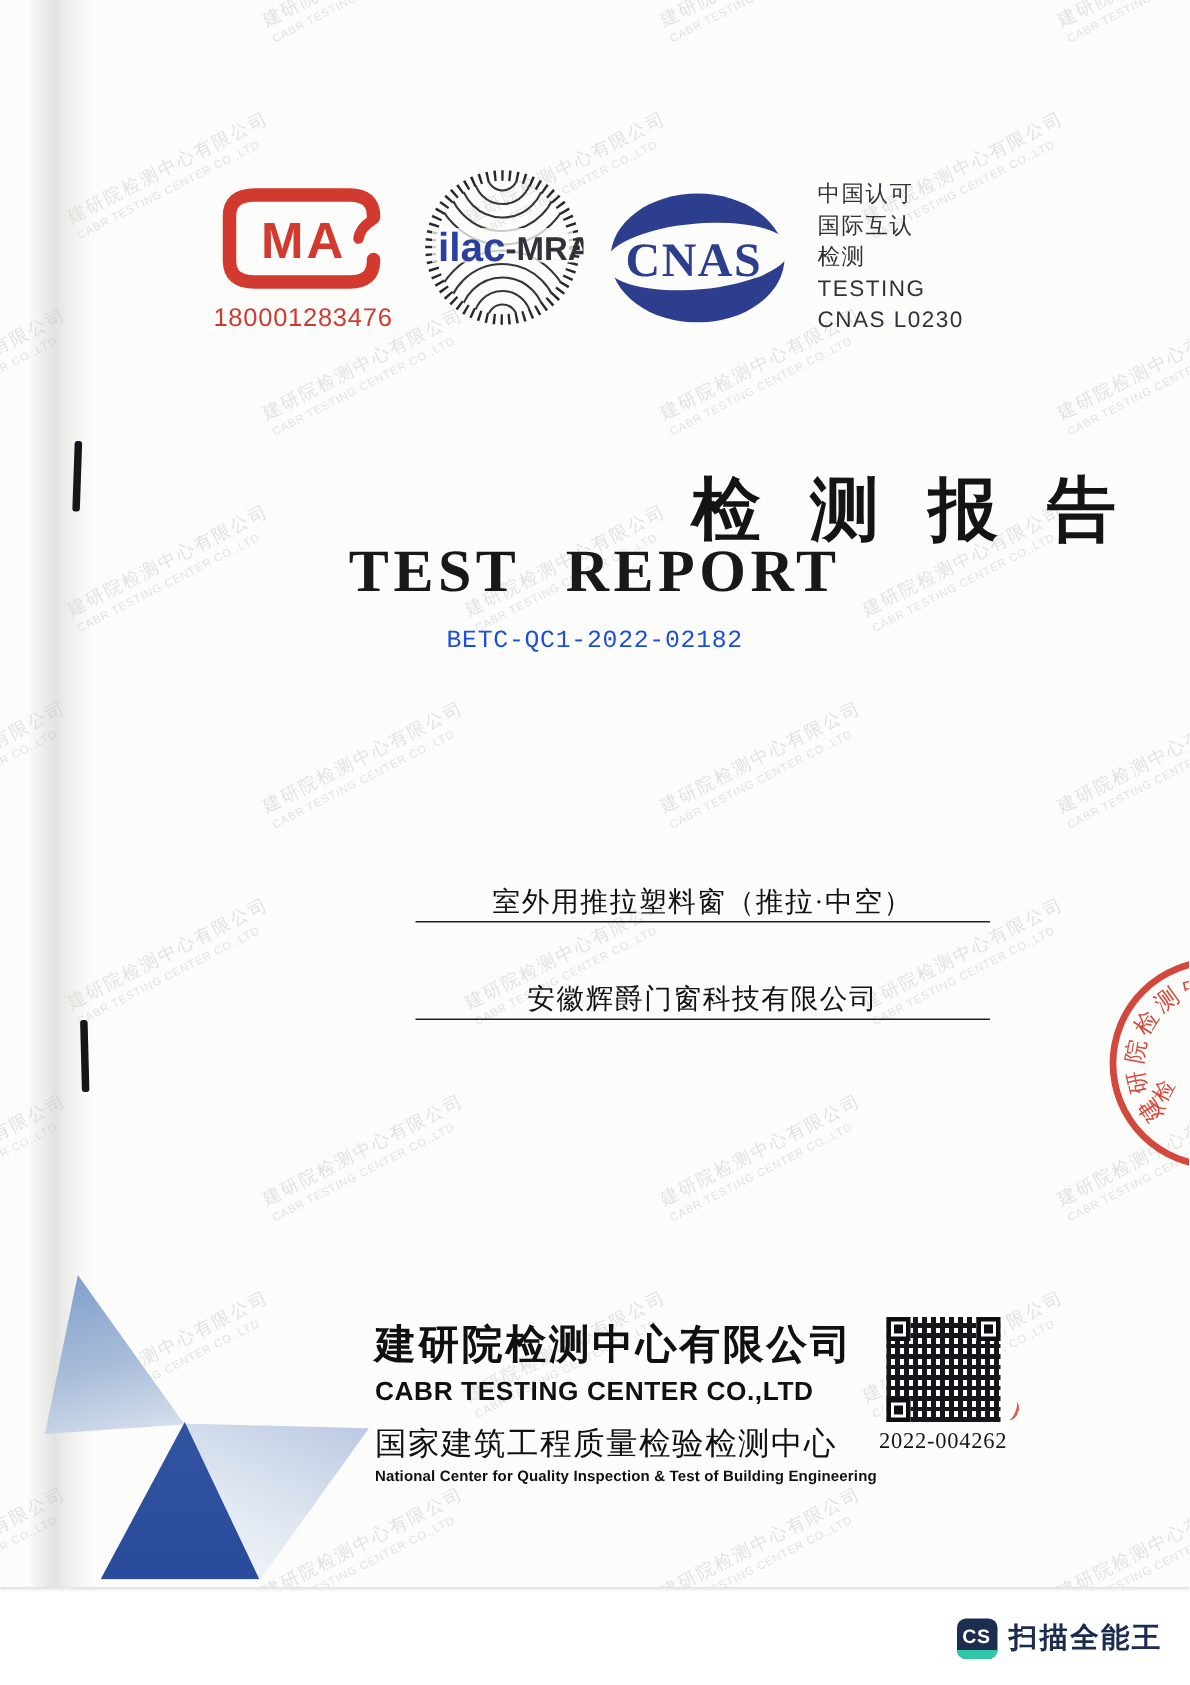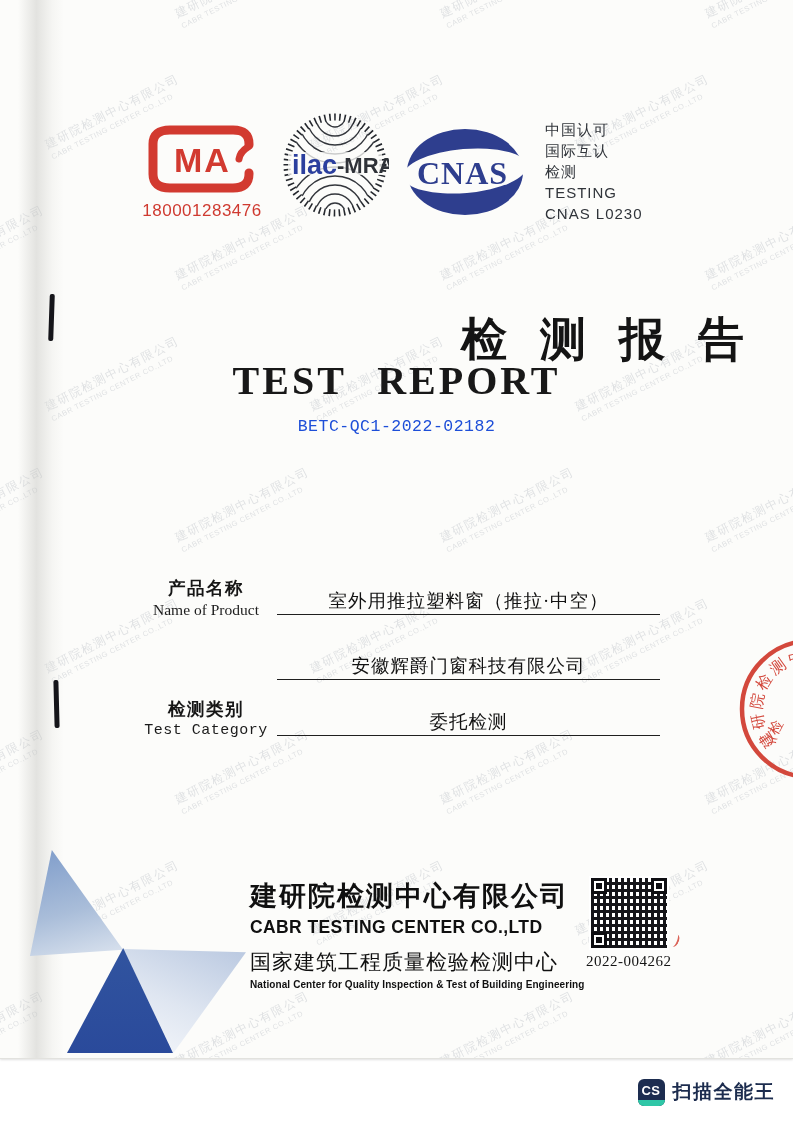--- a/index.html
+++ b/index.html
@@ -275,44 +275,31 @@
         <div>TESTING</div>
         <div>CNAS L0230</div>
       </div>
     </div>
 
     <h1 class="title-zh">检测报告</h1>
     <h2 class="title-en">TEST  REPORT</h2>
     <div class="report-no">BETC-QC1-2022-02182</div>
 
     <div class="frow" style="top:576px">
-      <div class="flabels">
-        <div class="lz">产品名称</div>
-        <div class="le">Name of Product</div>
-      </div>
       <div class="fline">
         <span class="fval">室外用推拉塑料窗（推拉·中空）</span>
       </div>
     </div>
 
     <div class="frow" style="top:641px">
       <div class="fline">
         <span class="fval">安徽辉爵门窗科技有限公司</span>
       </div>
     </div>
 
-    <div class="frow" style="top:697px">
-      <div class="flabels">
-        <div class="lz">检测类别</div>
-        <div class="le le-mono">Test Category</div>
-      </div>
-      <div class="fline">
-        <span class="fval">委托检测</span>
-      </div>
-    </div>
 
     <div class="footer-left">
       <div class="company-zh">建研院检测中心有限公司</div>
       <div class="company-en">CABR TESTING CENTER CO.,LTD</div>
       <div class="center-zh">国家建筑工程质量检验检测中心</div>
       <div class="center-en">National Center for  Quality Inspection &amp; Test of Building Engineering</div>
     </div>
 
     <div class="qr-block">
       <div class="qr">

